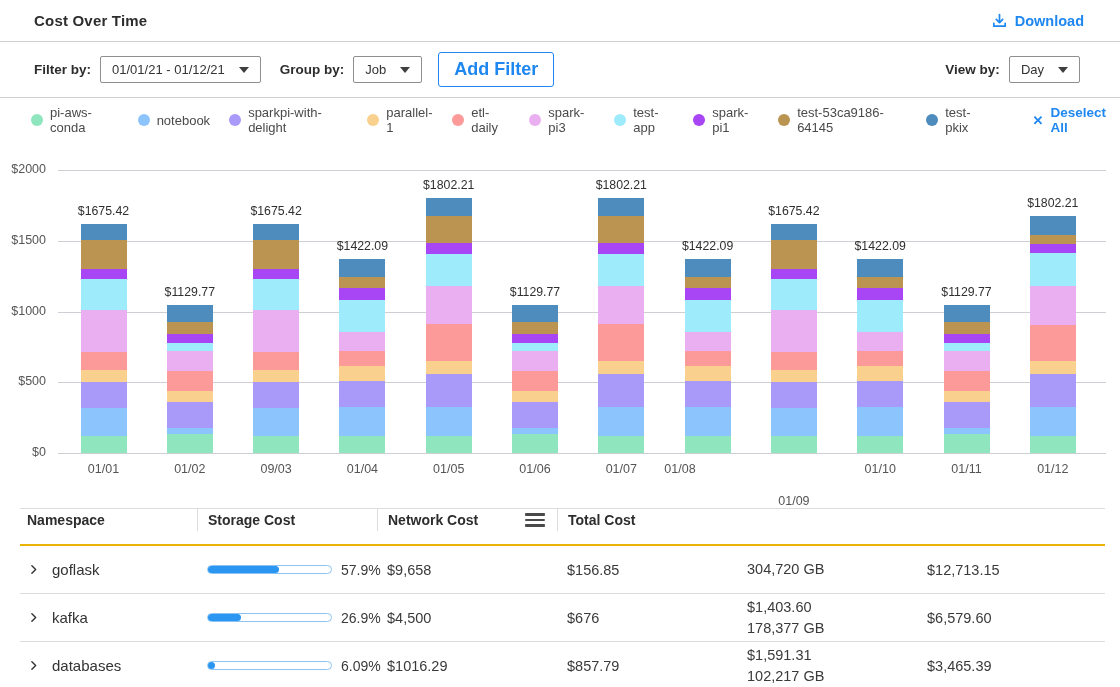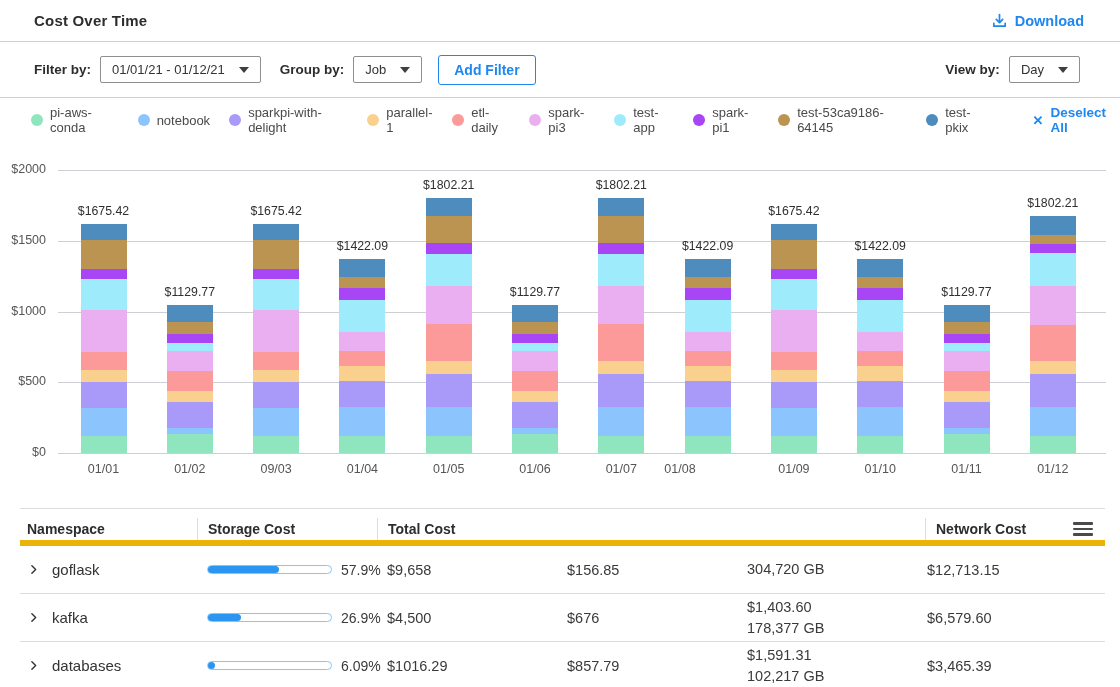--- a/index.html
+++ b/index.html
@@ -18,21 +18,21 @@
   .fbar { height:56px; display:flex; align-items:center; padding:0 40px 0 34px;
           border-bottom:1px solid #cfcfcf; }
   .flabel { font-size:13.5px; font-weight:bold; color:#2d2d2d; margin-right:9px; }
   .select { display:inline-flex; align-items:center; gap:14px; border:1px solid #8f8f8f;
             border-radius:2px; background:#fff; padding:5px 11px; font-size:13px; color:#333;
             cursor:pointer; }
   .caret { width:0; height:0; border-left:5px solid transparent; border-right:5px solid transparent;
            border-top:6px solid #3f3f3f; }
   .gap1 { width:19px; } .gap3 { width:16px; }
   .add-filter { border:1px solid #1e87f0; background:#fff; color:#1e87f0; font-weight:bold;
-                font-size:14px; padding:6px 15px; border-radius:3px; cursor:pointer;
+                font-size:18px; padding:6px 15px; border-radius:3px; cursor:pointer;
                 font-family:"Liberation Sans",sans-serif; }
   .viewby { margin-left:auto; display:flex; align-items:center; }
 
   
   .legend { height:44px; display:flex; align-items:center; padding:0 0 0 31px; gap:19px; }
   .legend-item { display:flex; align-items:center; gap:7px; cursor:pointer; }
   .dot { width:12px; height:12px; border-radius:50%; flex:none; }
   .legend-label { font-size:13px; color:#4a4a4a; }
   .deselect { margin-left:26px; display:flex; align-items:center; gap:7px; color:#1e87f0;
               font-weight:bold; font-size:13.5px; cursor:pointer; }
@@ -42,21 +42,21 @@
   .chart { position:relative; height:348px; }
   .gridline { position:absolute; left:58px; right:14px; height:1px; background:#ccd0d4; }
   .ytick { position:absolute; left:0; width:46px; text-align:right; font-size:12.5px; color:#555; }
   .bar { position:absolute; width:46px; display:flex; flex-direction:column-reverse; }
   .seg { width:100%; }
   .bar-total { position:absolute; width:92px; text-align:center; font-size:12.3px; color:#2f2f2f; }
   .xtick { position:absolute; top:320px; width:70px; text-align:center; font-size:12.5px; color:#555; }
 
   
   .tbl { margin:18px 15px 0 20px; border-top:1px solid #ddd; }
-  .thead { display:flex; align-items:flex-end; height:37px; border-bottom:6px solid #eab308; }
+  .thead { display:flex; align-items:flex-start; height:37px; border-bottom:2px solid #eab308; }
   .th { font-size:14px; font-weight:bold; color:#2d2d2d; padding-left:10px; height:22px;
         display:flex; align-items:center; border-left:1px solid #ddd; }
   .th:first-child { border-left:none; padding-left:7px; }
   .th .sp { flex:1; }
   .hamburger { display:flex; flex-direction:column; gap:3px; margin-right:12px; cursor:pointer; }
   .hamburger div { width:20px; height:2.5px; background:#4a4a4a; border-radius:1px; }
   .tr { display:flex; align-items:center; height:48px; border-bottom:1px solid #ddd;
         font-size:14.5px; color:#3a3a3a; cursor:pointer; }
   .td { padding-left:10px; }
   .td:first-child { padding-left:7px; }
@@ -290,21 +290,21 @@
         <div class="seg" style="height: 25.753px; background: rgb(169, 154, 250);"></div>
         <div class="seg" style="height: 12.3105px; background: rgb(249, 208, 141);"></div>
         <div class="seg" style="height: 17.6875px; background: rgb(251, 154, 152);"></div>
         <div class="seg" style="height: 42.3085px; background: rgb(233, 175, 240);"></div>
         <div class="seg" style="height: 30.9885px; background: rgb(158, 235, 252);"></div>
         <div class="seg" style="height: 10.0465px; background: rgb(168, 69, 245);"></div>
         <div class="seg" style="height: 29.0075px; background: rgb(187, 148, 82);"></div>
         <div class="seg" style="height: 15.9895px; background: rgb(77, 140, 189);"></div>
       </div>
       <div class="bar-total" style="left: 747.9px; bottom: 272.089px;">$1675.42</div>
-      <div class="xtick" style="left: 758.9px;">01/09</div>
+      <div class="xtick" style="left: 758.9px; margin-top: 32px;">01/09</div>
       <div class="bar" style="left: 857.2px; bottom: 37px; height: 194.421px;">
         <div class="seg" style="height: 16.697px; background: rgb(143, 229, 189);"></div>
         <div class="seg" style="height: 29.0075px; background: rgb(140, 197, 253);"></div>
         <div class="seg" style="height: 26.036px; background: rgb(169, 154, 250);"></div>
         <div class="seg" style="height: 15.7065px; background: rgb(249, 208, 141);"></div>
         <div class="seg" style="height: 14.2915px; background: rgb(251, 154, 152);"></div>
         <div class="seg" style="height: 18.961px; background: rgb(233, 175, 240);"></div>
         <div class="seg" style="height: 31.979px; background: rgb(158, 235, 252);"></div>
         <div class="seg" style="height: 12.3105px; background: rgb(168, 69, 245);"></div>
         <div class="seg" style="height: 10.754px; background: rgb(187, 148, 82);"></div>
@@ -343,32 +343,32 @@
     </div>
 
   <div class="tbl">
     <div class="thead">
         <div class="th c0">
           <span>Namespace</span>
         </div>
         <div class="th c3">
           <span>Storage Cost</span>
         </div>
-        <div class="th c5">
-          <span>Total Cost</span>
-        </div>
         <div class="th c4">
           <span>Network Cost</span>
           <span class="sp"></span>
           <span class="hamburger">
             <div></div>
             <div></div>
             <div></div>
           </span>
         </div>
+        <div class="th c5">
+          <span>Total Cost</span>
+        </div>
       </div>
     <div>
         <div class="tr">
           <div class="td c0 ns-cell">
             <span style="display: flex;">
               <svg width="13" height="13" viewBox="0 0 24 24" fill="none" stroke="#333" stroke-width="2.6" stroke-linecap="round" stroke-linejoin="round">
                 <path d="M9 5l7 7-7 7"></path>
               </svg>
             </span>
             <span>goflask</span>

